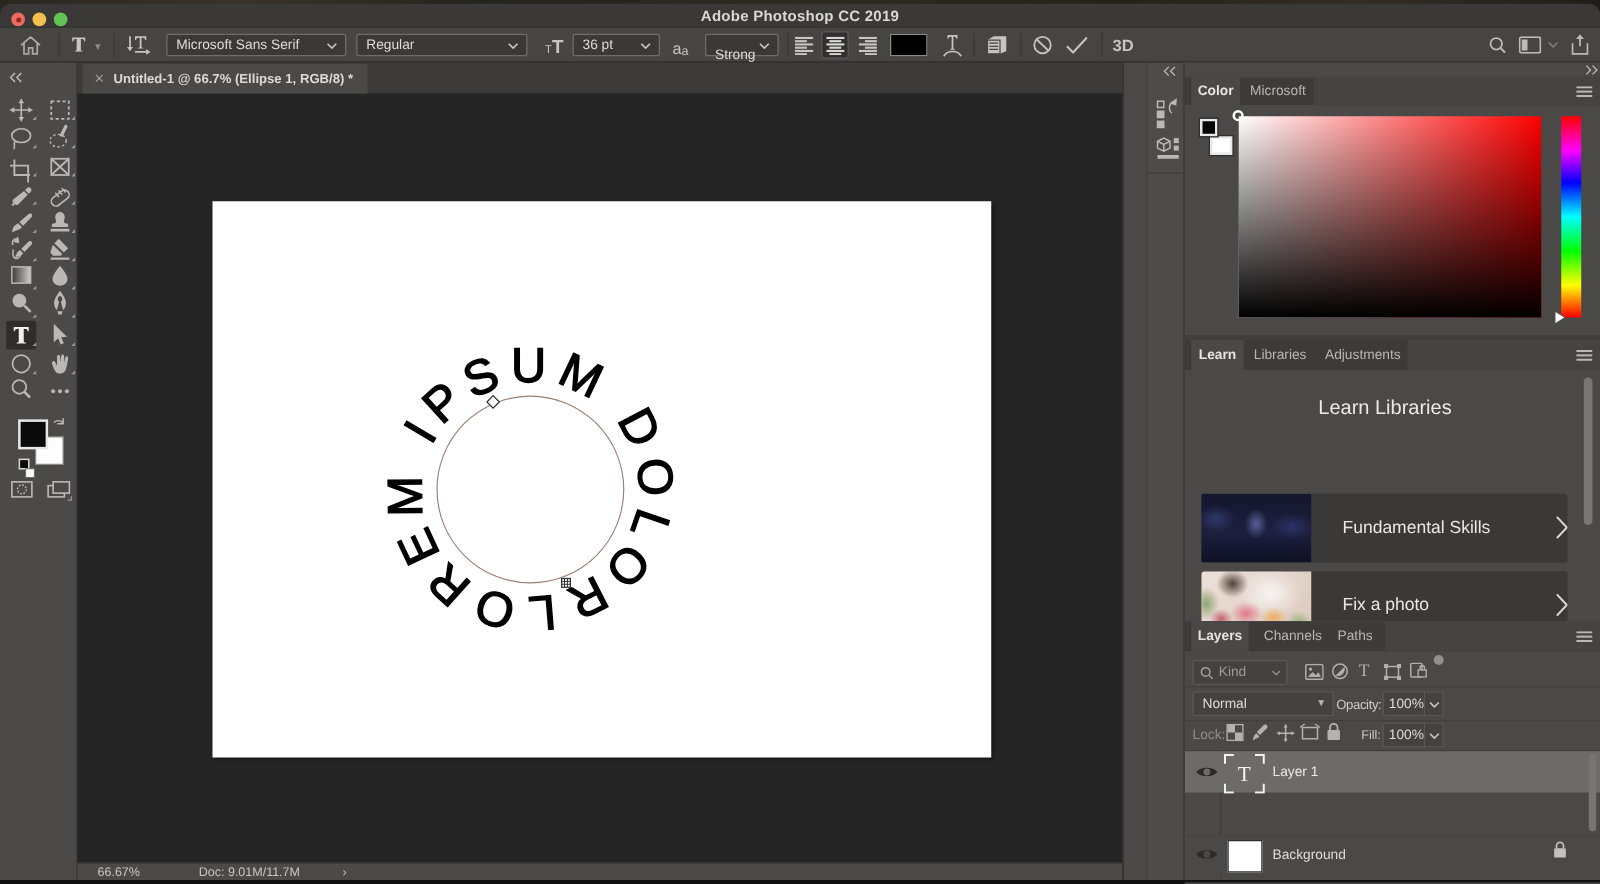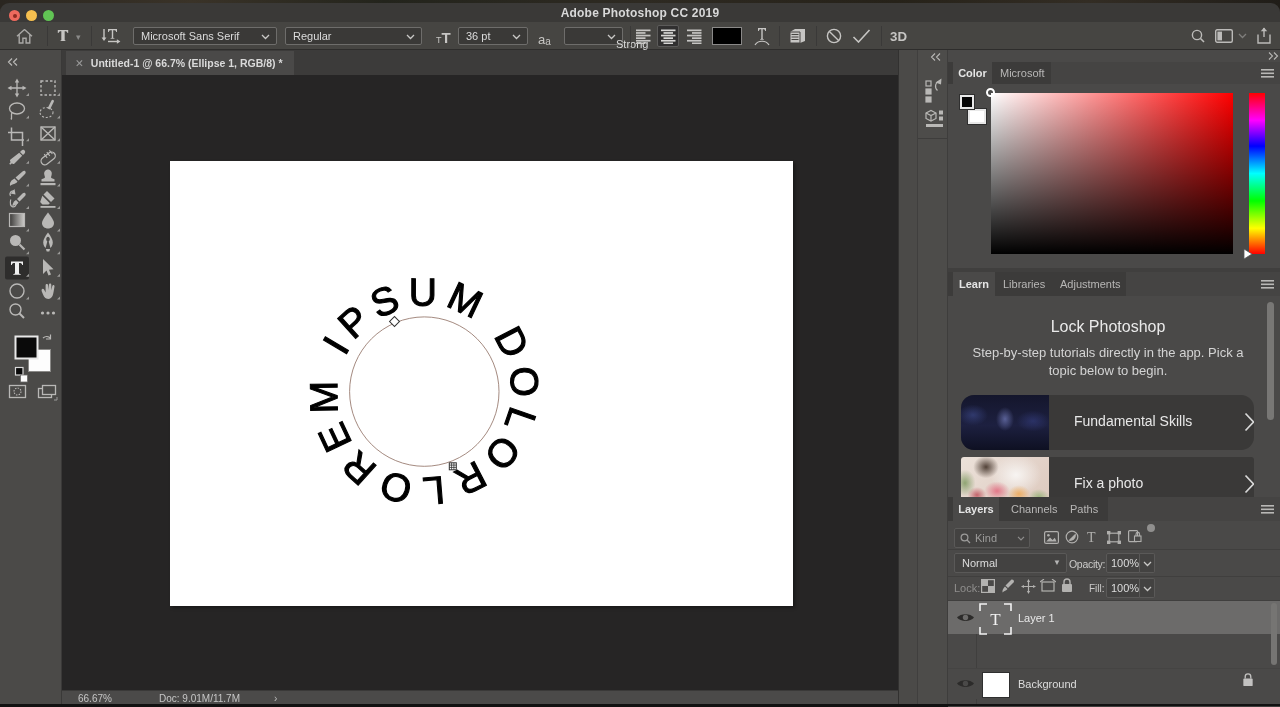--- a/index.html
+++ b/index.html
@@ -84,21 +84,21 @@
     <div class="field" style="left:458px;top:5px;width:70px;height:18px;">
       <span style="position:absolute;left:7px;top:2px;">36 pt</span>
       <svg style="position:absolute;right:6px;top:6px;" width="9" height="6" viewBox="0 0 9 6">
           <path d="M1 1 L4.5 4.5 L8 1" stroke="#c9c8c6" stroke-width="1.3" fill="none"></path>
         </svg>
     </div>
 
     <div class="abs" style="left:538px;top:8px;color:#c6c5c3;"><span style="font-size:13px;">a</span><span style="font-size:10px;position:relative;top:1px;">a</span></div>
 
     <div class="field" style="left:564px;top:5px;width:59px;height:18px;">
-      <span style="position:absolute;left:7px;top:10px;margin-left:44px;">Strong</span>
+      <span style="position:absolute;left:7px;top:10px;">Strong</span>
       <svg style="position:absolute;right:6px;top:6px;" width="9" height="6" viewBox="0 0 9 6">
           <path d="M1 1 L4.5 4.5 L8 1" stroke="#c9c8c6" stroke-width="1.3" fill="none"></path>
         </svg>
     </div>
     <div class="abs" style="left:630px;top:4px;width:1px;height:20px;background:#3a3938;"></div>
 
     <svg class="abs" style="left:636px;top:7px;" width="15" height="15" viewBox="0 0 15 15">
       <g fill="#c6c5c3">
           <rect x="0" y="0.5" width="14.5" height="1.7"></rect>
           <rect x="0" y="3.1" width="9.5" height="1.7"></rect>
@@ -430,24 +430,23 @@
       <div class="abs" style="left:5px;top:0;width:42px;height:24px;background:#4a4948;color:#e5e5e5;font-size:11px;font-weight:bold;text-align:center;line-height:24px;">Learn</div>
       <div class="ptab" style="left:55px;top:6px;color:#b8b7b6;">Libraries</div>
       <div class="ptab" style="left:112px;top:6px;color:#b8b7b6;">Adjustments</div>
       <svg class="abs" style="left:313px;top:8px;" width="13" height="9" viewBox="0 0 13 9">
           <g fill="#b9b8b6">
             <rect y="0" width="13" height="1.6"></rect>
             <rect y="3.5" width="13" height="1.6"></rect>
             <rect y="7" width="13" height="1.6"></rect>
           </g>
         </svg>
-      <div class="abs" style="left:0;top:46px;width:320px;text-align:center;color:#eaeaea;font-size:16px;">Lock Photoshop</div>
-      <div class="abs" style="left:0;top:72px;width:320px;text-align:center;color:#d4d4d4;font-size:13px;line-height:18px;">Step-by-step tutorials directly in the app. Pick a<br>topic below to begin.</div>
-
-      <div class="abs" style="left:13px;top:123px;width:293px;height:55px;background:#3a3938;border-radius:13px;overflow:hidden;">
+      <div class="abs" style="left:0;top:46px;width:320px;text-align:center;color:#eaeaea;font-size:16px;">Learn Libraries</div>
+
+      <div class="abs" style="left:13px;top:123px;width:293px;height:55px;background:#3a3938;border-radius:2px;overflow:hidden;">
         <div class="abs" style="left:0;top:0;width:88px;height:55px;background:
           radial-gradient(ellipse 12px 16px at 44px 24px, rgba(130,140,210,0.6), rgba(40,45,90,0) 75%),
           radial-gradient(ellipse 20px 14px at 12px 20px, rgba(70,85,160,0.5), rgba(40,45,90,0) 75%),
           radial-gradient(ellipse 22px 14px at 72px 26px, rgba(55,65,135,0.55), rgba(30,33,70,0) 75%),
           linear-gradient(to bottom,#14162c 0%,#1d2040 55%,#0e1022 100%);"></div>
         <div class="abs" style="left:113px;top:18px;color:#e8e8e8;font-size:14px;">Fundamental Skills</div>
         <svg class="abs" style="left:283px;top:17px;" width="11" height="20" viewBox="0 0 11 20">
             <path d="M1.5 1.5 L9.5 10 L1.5 18.5" stroke="#d8d8d8" stroke-width="1.7" fill="none"></path>
           </svg>
       </div>

